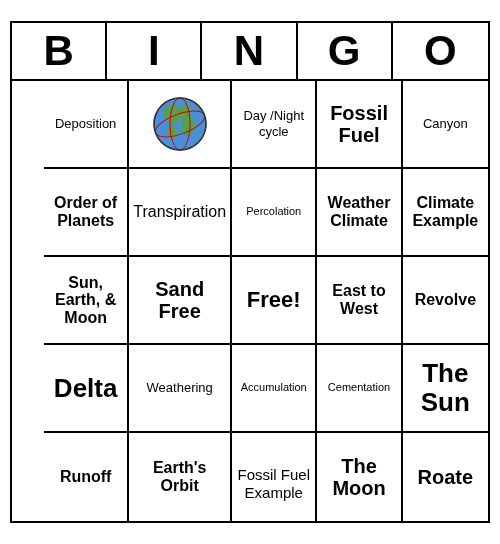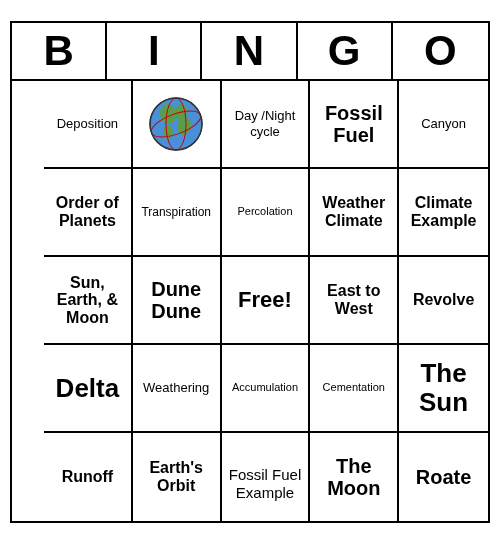--- a/index.html
+++ b/index.html
@@ -119,37 +119,37 @@
       <span class="cell-large">Fossil Fuel</span>
     </div>
     <div class="bingo-cell">
       <span>Canyon</span>
     </div>
 
     <div class="bingo-cell">
       <span class="cell-medium">Order of Planets</span>
     </div>
     <div class="bingo-cell">
-      <span style="font-size:12px;">Transpiration</span>
+      <span style="font-size:16px;">Transpiration</span>
     </div>
     <div class="bingo-cell">
       <span style="font-size:11px;">Percolation</span>
     </div>
     <div class="bingo-cell">
       <span class="cell-medium">Weather Climate</span>
     </div>
     <div class="bingo-cell">
       <span class="cell-medium">Climate Example</span>
     </div>
 
     <div class="bingo-cell">
       <span class="cell-medium">Sun, Earth, &amp; Moon</span>
     </div>
     <div class="bingo-cell">
-      <span class="cell-large">Dune Dune</span>
+      <span class="cell-large">Sand Free</span>
     </div>
     <div class="bingo-cell">
       <span class="cell-free">Free!</span>
     </div>
     <div class="bingo-cell">
       <span class="cell-medium">East to West</span>
     </div>
     <div class="bingo-cell">
       <span class="cell-medium">Revolve</span>
     </div>

